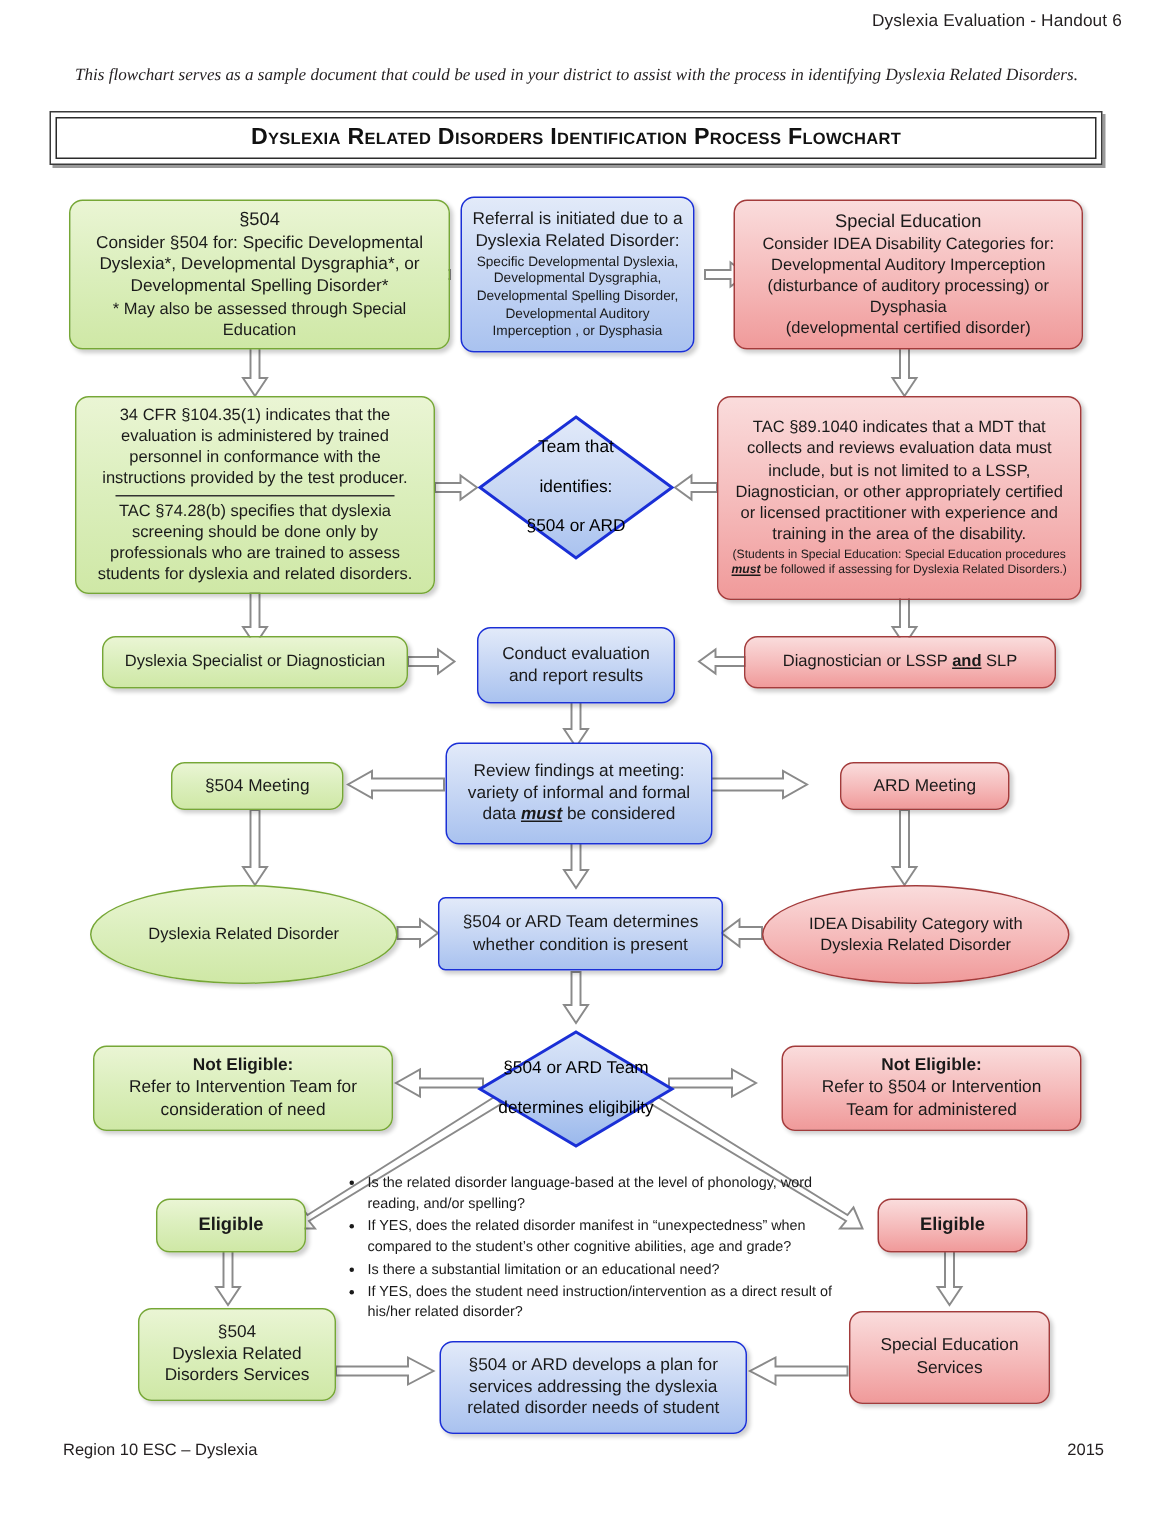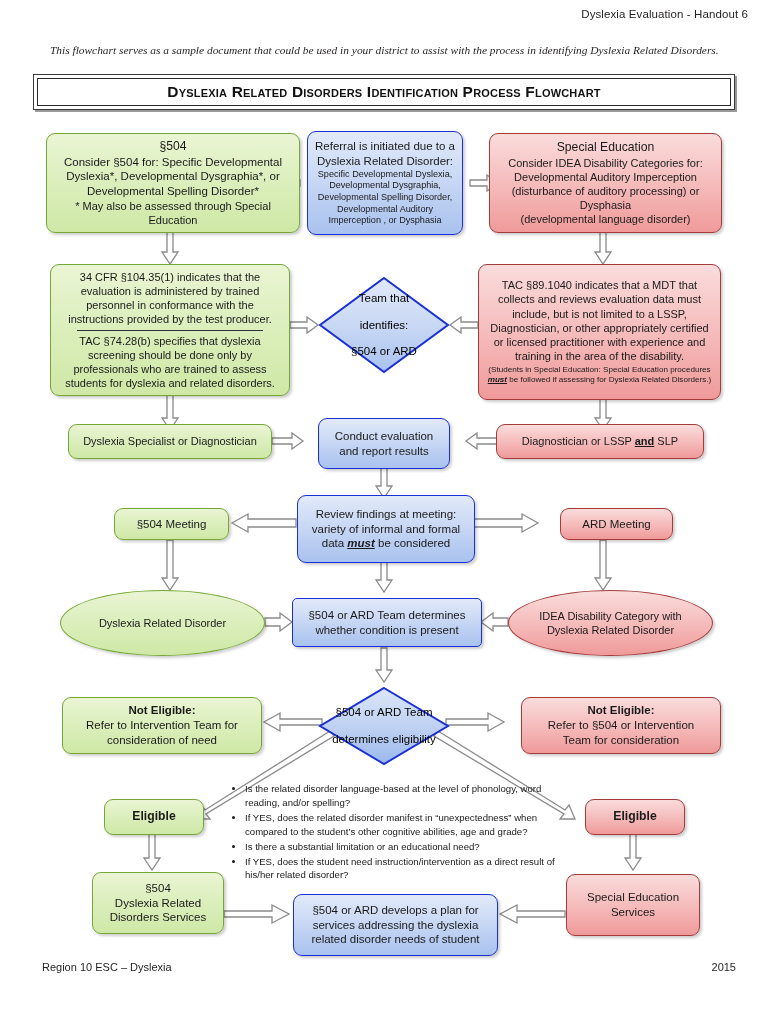--- a/index.html
+++ b/index.html
@@ -189,21 +189,21 @@
     <p class="t-sm">Developmental Spelling Disorder,</p>
     <p class="t-sm">Developmental Auditory</p>
     <p class="t-sm">Imperception , or Dysphasia</p>
   </div>
 
   <div class="node rounded red shadow-soft" style="left:489px;top:133px;width:233px;height:100px;padding:4px 6px;">
     <p class="t-title">Special Education</p>
     <p class="t-mid">Consider IDEA Disability Categories for:</p>
     <p class="t-mid">Developmental Auditory Imperception</p>
     <p class="t-mid">(disturbance of auditory processing) or Dysphasia</p>
-    <p class="t-mid">(developmental language disorder)</p>
+    <p class="t-mid">(developmental certified disorder)</p>
   </div>
 
   <div class="node rounded green shadow-soft" style="left:50px;top:264px;width:240px;height:132px;padding:16px 8px;">
     <p class="t-mid">34 CFR §104.35(1) indicates that the evaluation is administered by trained personnel in conformance with the instructions provided by the test producer.</p>
     <hr class="hr-dbl">
     <p class="t-mid">TAC §74.28(b) specifies that dyslexia screening should be done only by professionals who are trained to assess students for dyslexia and related disorders.</p>
   </div>
 
   <div class="node rounded red shadow-soft" style="left:478px;top:264px;width:243px;height:136px;padding:4px 7px;">
     <p class="t-mid">TAC §89.1040 indicates that a MDT that collects and reviews evaluation data must include, but is not limited to a LSSP, Diagnostician, or other appropriately certified or licensed practitioner with experience and training in the area of the disability.</p>
@@ -288,21 +288,21 @@
     </svg>
     <div class="dlabel t-big">
       <p>§504 or ARD Team</p>
       <p>determines eligibility</p>
     </div>
   </div>
 
   <div class="node rounded red shadow-soft" style="left:521px;top:697px;width:200px;height:57px;">
     <p class="t-big bold">Not Eligible:</p>
     <p class="t-big">Refer to §504 or Intervention</p>
-    <p class="t-big">Team for consideration</p>
+    <p class="t-big">Team for administered</p>
   </div>
 
   <div class="bullets">
     <ul>
       <li>Is the related disorder language-based at the level of phonology, word reading, and/or spelling?</li>
       <li>If YES, does the related disorder manifest in “unexpectedness” when compared to the student’s other cognitive abilities, age and grade?</li>
       <li>Is there a substantial limitation or an educational need?</li>
       <li>If YES, does the student need instruction/intervention as a direct result of his/her related disorder?</li>
     </ul>
   </div>

